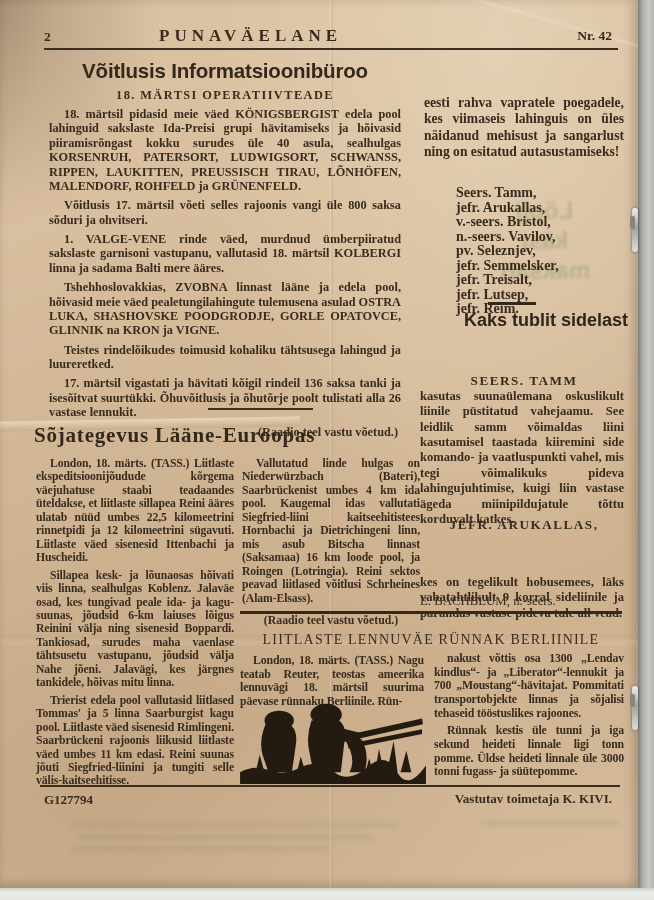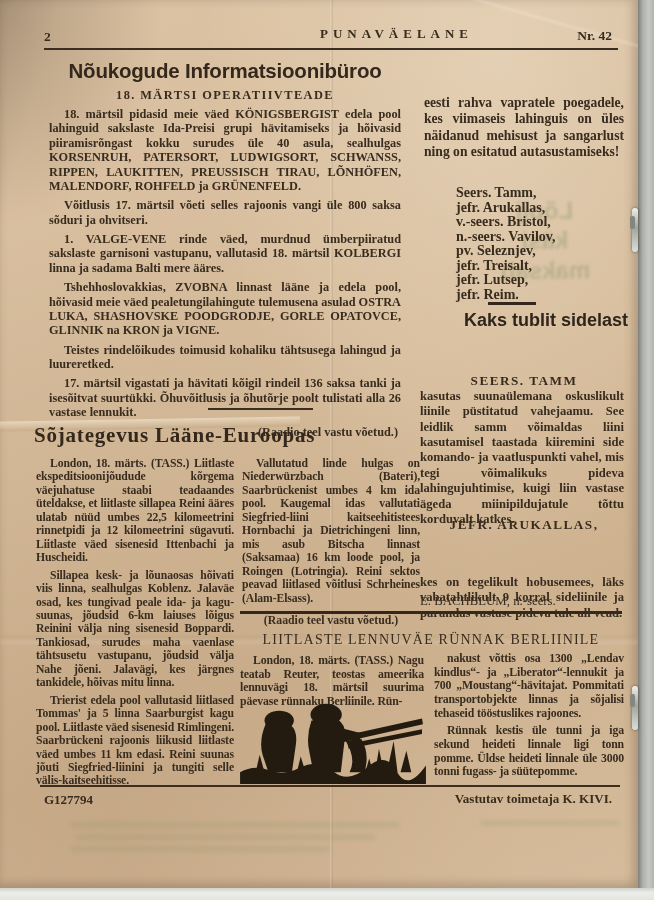--- a/index.html
+++ b/index.html
@@ -10,21 +10,21 @@
       radial-gradient(ellipse at 78% 6%, rgba(255,246,228,0.30), transparent 42%),
       radial-gradient(ellipse at 18% 92%, rgba(125,85,50,0.12), transparent 55%),
       linear-gradient(105deg, rgba(0,0,0,0.07), transparent 7%),
       linear-gradient(160deg,#dcc3a4,#d5bb9a 45%,#ceb290 72%,#d6bc9c 100%);
     box-shadow:inset -6px 0 10px rgba(60,45,25,0.18), inset 0 -6px 8px rgba(60,45,25,0.12);}
   .ink{color:#382c1f;}
   .abs{position:absolute;}
   .z{z-index:3;}
   
   .pagenum{left:44px;top:29px;font-size:13.5px;font-weight:700;}
-  .masthead{left:153px;top:26px;width:320px;text-align:right;font-size:13px;font-weight:700;letter-spacing:5px;}
+  .masthead{left:159px;top:26px;width:320px;text-align:left;font-size:17px;font-weight:700;letter-spacing:5px;}
   .issue{left:556px;top:28px;width:56px;text-align:right;font-size:13.5px;font-weight:700;}
   .hrule{background:#3a2e20;height:2px;}
   .rule-header{left:44px;top:48px;width:574px;}
   
   .sov-head{left:34px;top:59px;width:382px;text-align:center;}
   .sov-title{font-family:"Liberation Sans",sans-serif;font-weight:700;font-size:20.5px;letter-spacing:-0.2px;color:#33281b;}
   .sov-sub{margin-top:5px;font-size:12.4px;font-weight:700;letter-spacing:1.4px;}
   .sov-body{left:34px;top:107px;width:382px;}
   .sov-body p{margin:0 15px 5px;font-size:12.3px;line-height:1.17;font-weight:700;text-indent:15px;text-align:justify;}
   .credit{font-size:12.3px;font-weight:700;text-align:right;padding-right:18px;margin-top:2px;}
@@ -103,21 +103,21 @@
   <div class="abs crease tear"></div>
   <div class="abs crease crease-diag"></div>
   <div class="abs crease fold-h"></div>
 
   <div class="abs z ink pagenum">2</div>
   <div class="abs z ink masthead">PUNAVÄELANE</div>
   <div class="abs z ink issue">Nr. 42</div>
   <div class="abs z hrule rule-header"></div>
 
   <div class="abs z sov-head">
-    <div class="sov-title">Nõukogude Informatsioonibüroo</div>
+    <div class="sov-title">Võitlusis Informatsioonibüroo</div>
     <div class="sov-sub ink">18. MÄRTSI OPERATIIVTEADE</div>
   </div>
   <div class="abs z ink sov-body">
     <p>18. märtsil pidasid meie väed KÖNIGSBERGIST edela pool lahinguid sakslaste Ida-Preisi grupi hävitamiseks ja hõivasid piiramisrõngast kokku surudes üle 40 asula, sealhulgas KORSENRUH, PATERSORT, LUDWIGSORT, SCHWANSS, RIPPEN, LAUKITTEN, PREUSSISCH TIRAU, LÕNHÖFEN, MALENDORF, ROHFELD ja GRÜNENFELD.</p>
     <p>Võitlusis 17. märtsil võeti selles rajoonis vangi üle 800 saksa sõduri ja ohvitseri.</p>
     <p>1. VALGE-VENE rinde väed, murdnud ümberpiiratud sakslaste garnisoni vastupanu, vallutasid 18. märtsil KOLBERGI linna ja sadama Balti mere ääres.</p>
     <p>Tshehhoslovakkias, ZVOBNA linnast lääne ja edela pool, hõivasid meie väed pealetungilahingute tulemusena asulad OSTRA LUKA, SHASHOVSKE POODGRODJE, GORLE OPATOVCE, GLINNIK na KRON ja VIGNE.</p>
     <p>Teistes rindelõikudes toimusid kohaliku tähtsusega lahingud ja luureretked.</p>
     <p>17. märtsil vigastati ja hävitati kõigil rindeil 136 saksa tanki ja isesõitvat suurtükki. Õhuvõitlusis ja õhutõrje poolt tulistati alla 26 vastase lennukit.</p>
     <div class="credit">(Raadio teel vastu võetud.)</div>
@@ -166,20 +166,21 @@
     <p>Rünnak kestis üle tunni ja iga sekund heideti linnale ligi tonn pomme. Üldse heideti linnale üle 3000 tonni fugass- ja süütepomme.</p>
   </div>
 
   <div class="abs z ink honor-lead">eesti rahva vapratele poegadele, kes viimaseis lahinguis on üles näidanud mehisust ja sangarlust ning on esitatud autasustamiseks!</div>
   <div class="abs z ink honor-names">
     <div>Seers. Tamm,</div>
     <div>jefr. Arukallas,</div>
     <div>v.-seers. Bristol,</div>
     <div>n.-seers. Vavilov,</div>
     <div>pv. Seleznjev,</div>
+    <div>jefr. Semmelsker,</div>
     <div>jefr. Treisalt,</div>
     <div>jefr. Lutsep,</div>
     <div>jefr. Reim.</div>
   </div>
   <div class="abs z divider-honor"></div>
 
   <div class="abs z side-head">Kaks tublit sidelast</div>
   <div class="abs z ink side-sub sub1">SEERS. TAMM</div>
   <div class="abs z ink side-p sidep1">kasutas suunaülemana oskuslikult liinile püstitatud vahejaamu. See leidlik samm võimaldas liini kasutamisel taastada kiiremini side komando- ja vaatluspunkti vahel, mis tegi võimalikuks pideva lahingujuhtimise, kuigi liin vastase ägeda miinipildujatule tõttu korduvalt katkes.</div>
   <div class="abs z ink side-sub sub2">JEFR. ARUKALLAS,</div>

